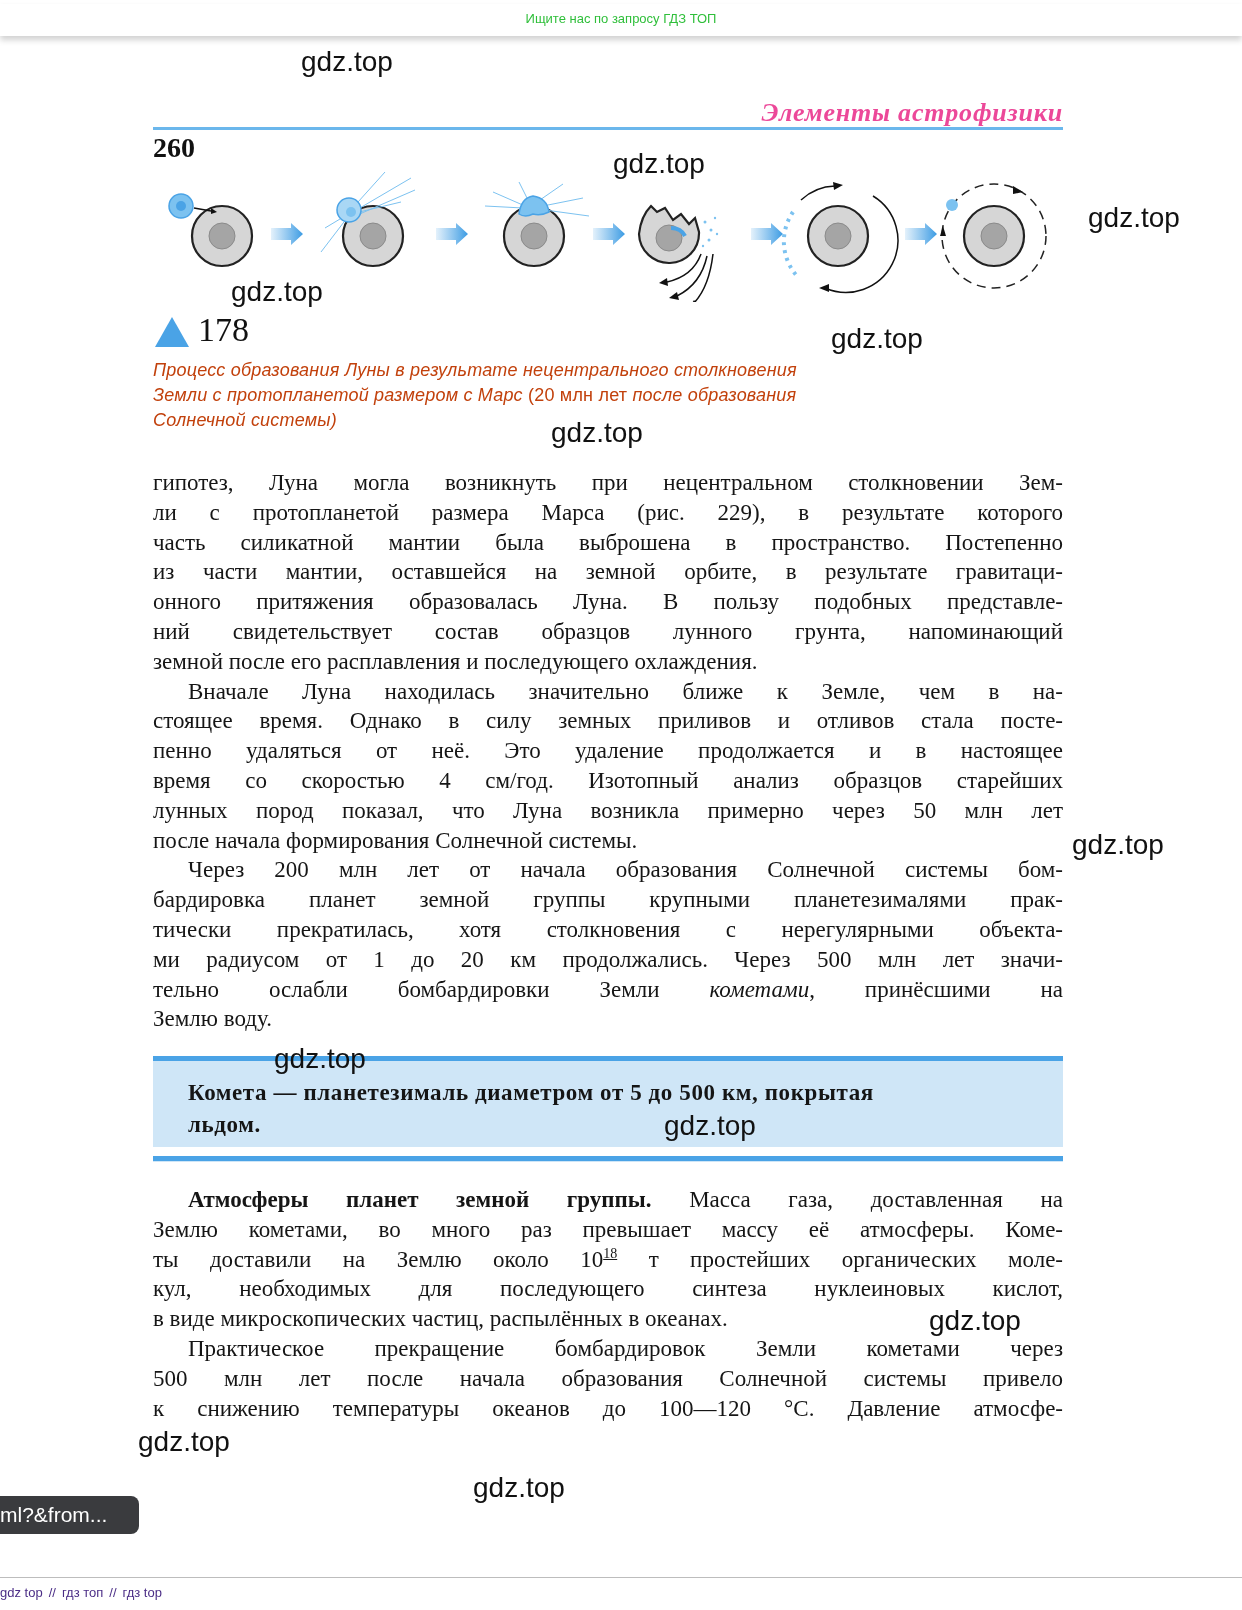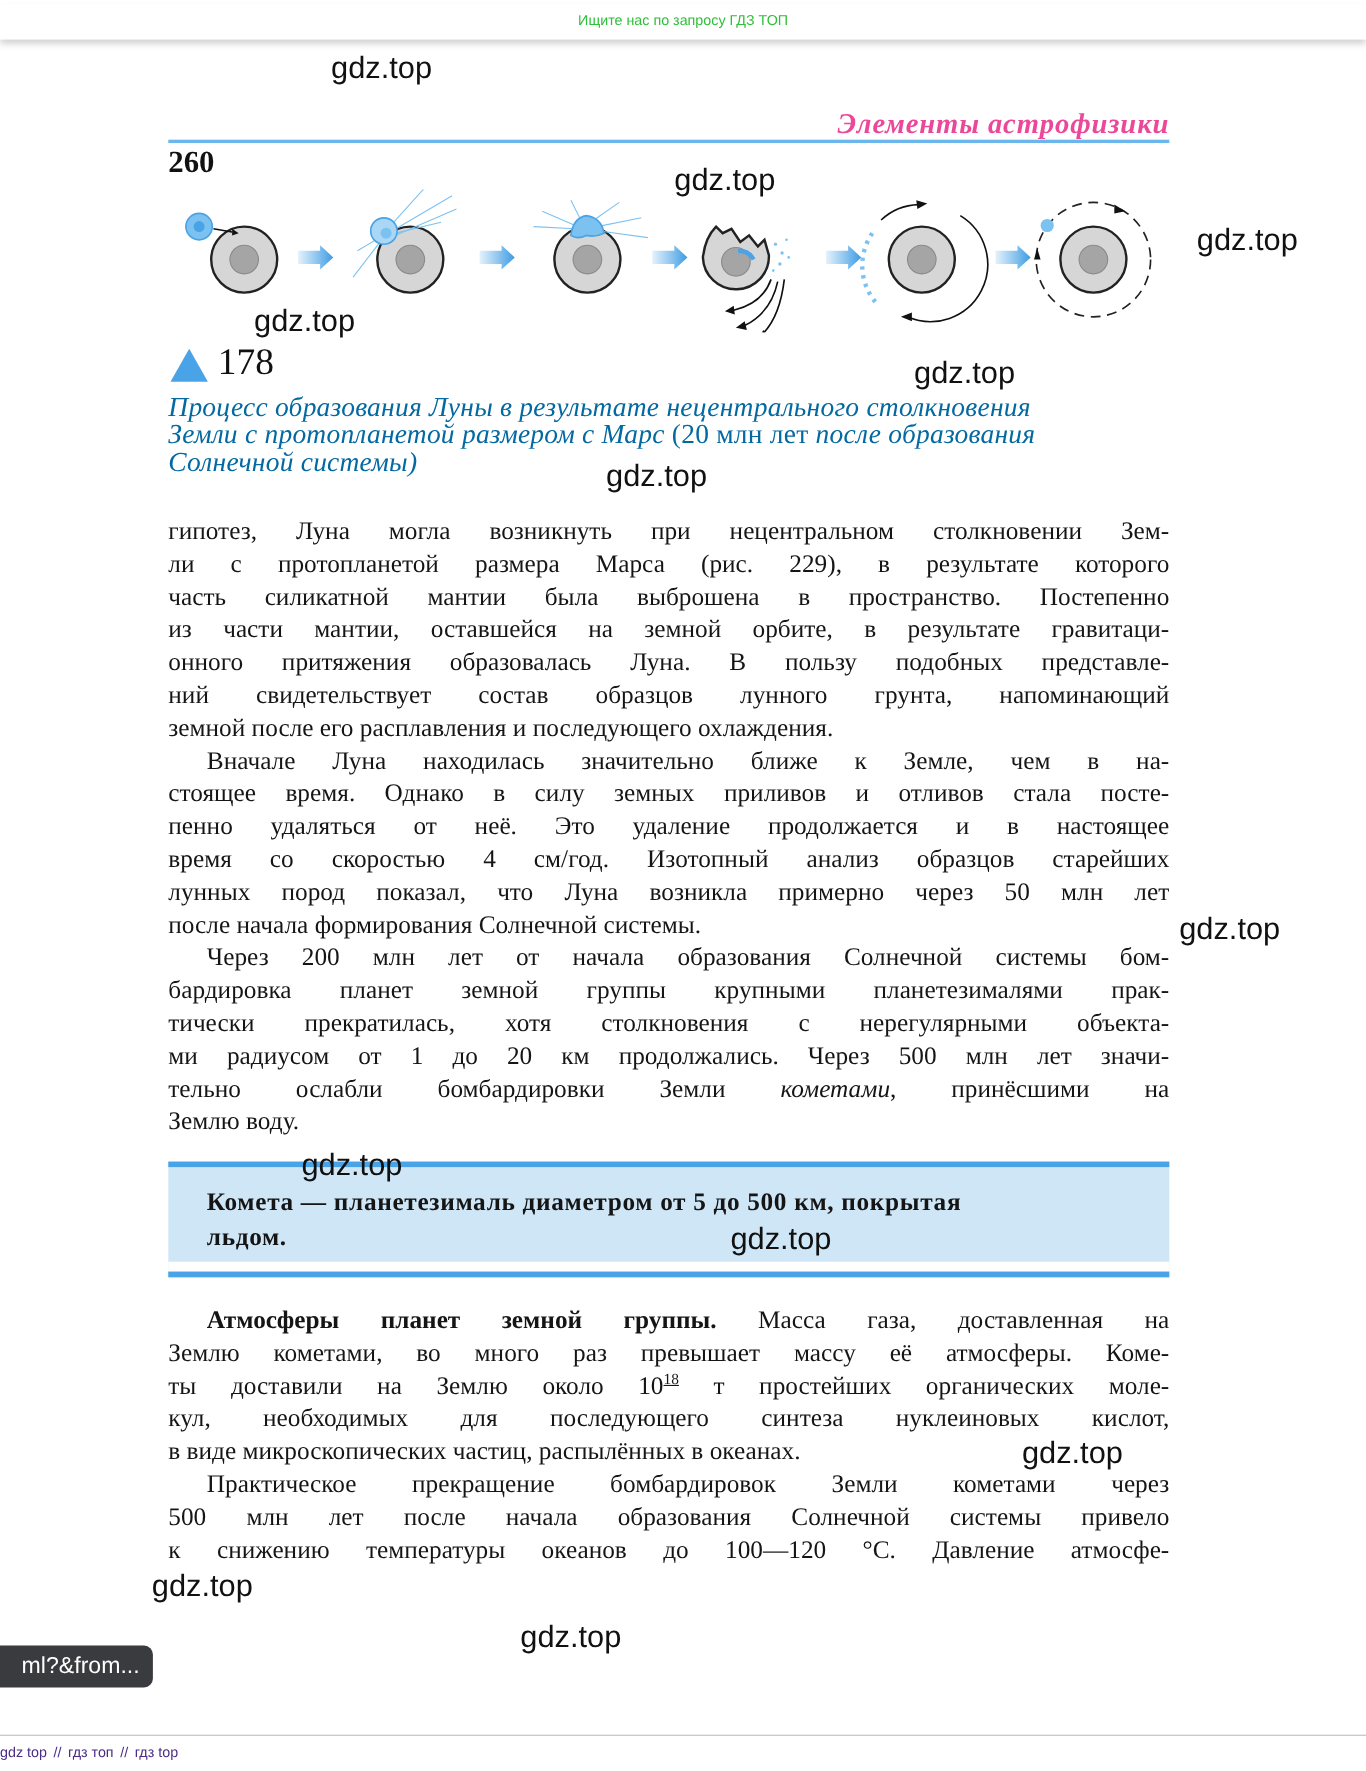--- a/index.html
+++ b/index.html
@@ -40,22 +40,22 @@
     border-left: 17px solid transparent; border-right: 17px solid transparent;
     border-bottom: 30px solid #4aa3e6;
   }
   .fig-number {
     position: absolute; left: 43px; top: -4px; white-space: nowrap;
     font-family: "Liberation Serif", serif; font-size: 34px; color: #111;
   }
 
   .caption {
     position: absolute; left: 153px; top: 326px; width: 880px;
-    font-family: Liberation Serif, serif; font-style: italic; font-size: 25px; line-height: 25px;
-    color: #0369a1; letter-spacing: 0.2px;
+    font-family: Liberation Sans, sans-serif; font-style: italic; font-size: 18px; line-height: 25px;
+    color: #c2410c; letter-spacing: 0.2px;
   }
   .caption .upright { font-style: normal; }
 
   .body-text {
     position: absolute; left: 153px; width: 910px;
     font-family: "Liberation Serif", serif; font-size: 23px; line-height: 29.8px;
     text-align: justify; color: #151515;
   }
   .line { display: block; text-align-last: justify; white-space: nowrap; }
   .line.last { text-align-last: left; }
@@ -83,21 +83,21 @@
 
   .watermark {
     position: absolute; font-family: "Liberation Sans", sans-serif; font-size: 28px; color: #111;
     white-space: nowrap; z-index: 4;
   }
 
   .url-toast {
     position: absolute; left: 0; top: 1496px; width: 139px; height: 38px;
     background: #3a3b3e; color: #ffffff; border-radius: 0 8px 8px 0;
     font-family: "Liberation Sans", sans-serif; font-size: 21px; line-height: 38px;
-    overflow: hidden; white-space: nowrap; text-align: right; padding-right: 12px; z-index: 6;
+    overflow: hidden; white-space: nowrap; padding-right: 12px; z-index: 6;
   }
 
   .bottom-bar {
     position: absolute; left: 0; top: 1577px; width: 1242px; height: 33px;
     background: #ffffff; border-top: 1px solid #bdbdbd; text-align: left;
   }
   .bottom-links {
     font-family: "Liberation Sans", sans-serif; font-size: 13px; color: #4b2d86; line-height: 30px;
     padding-left: 0;
   }

